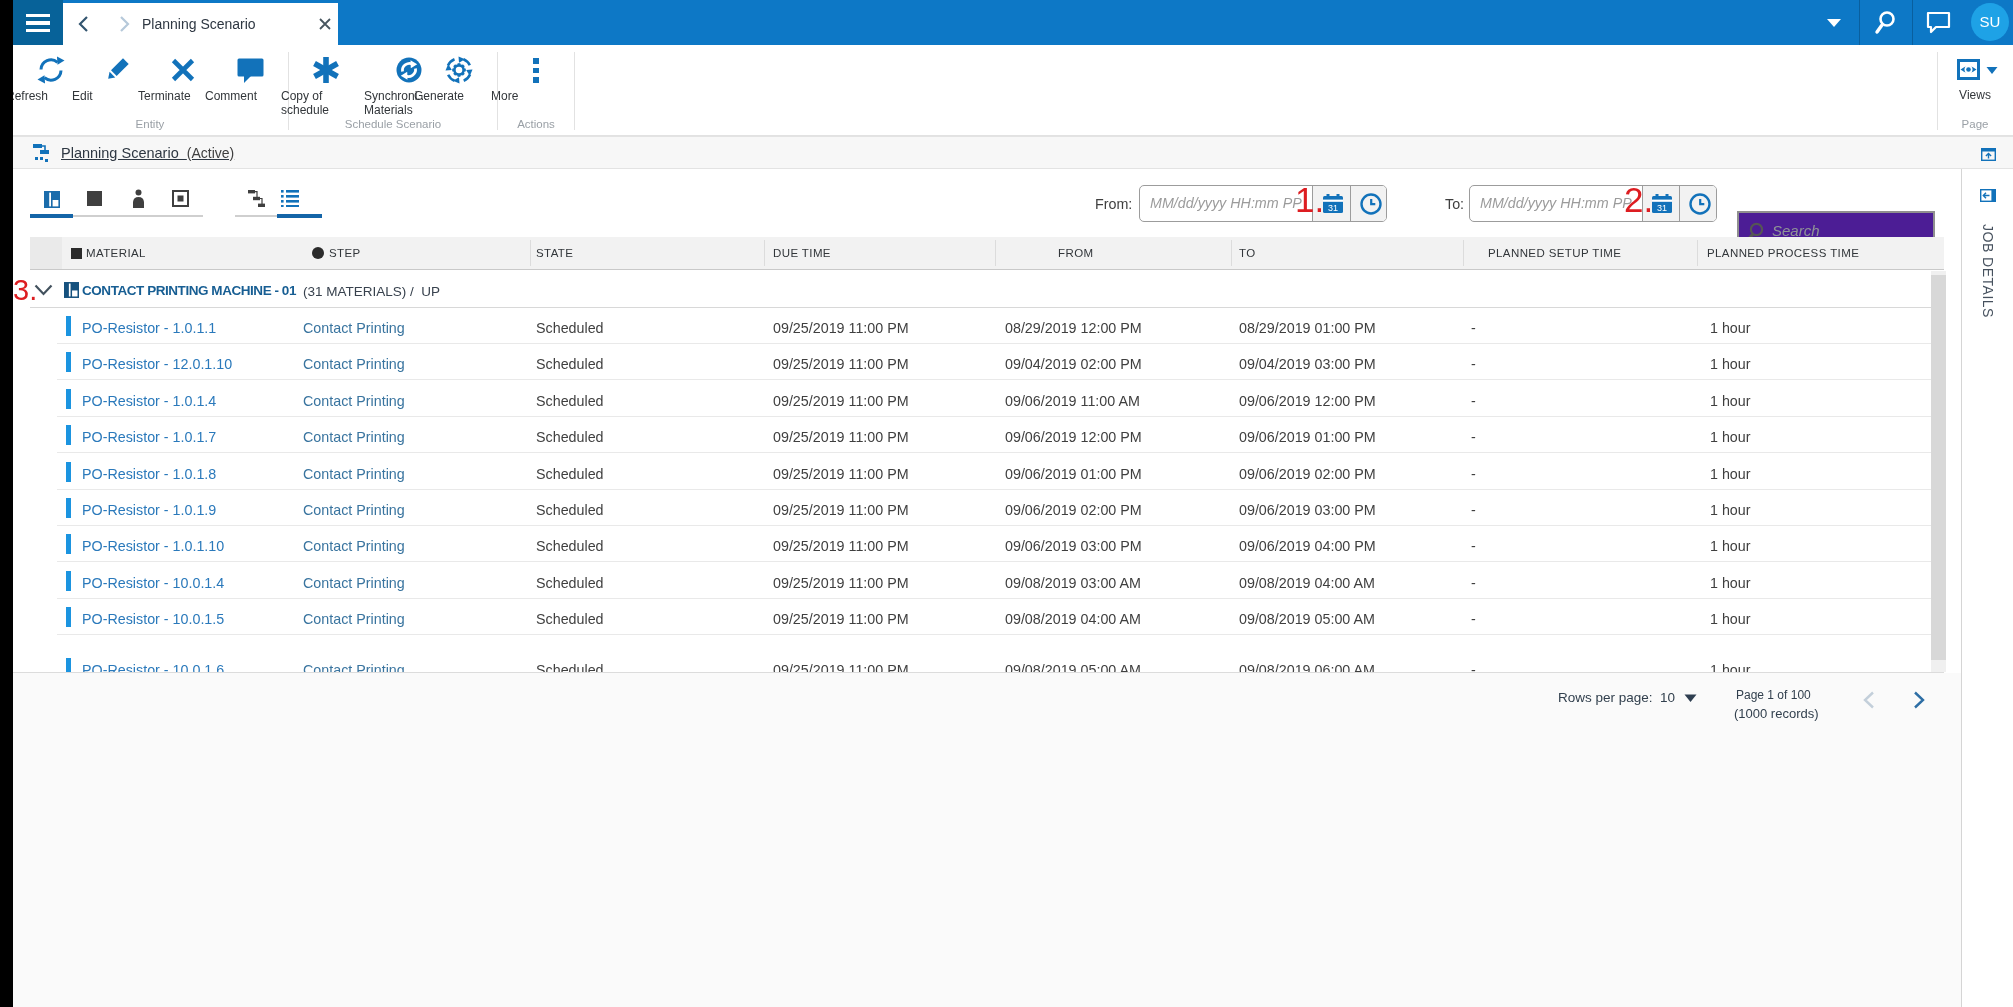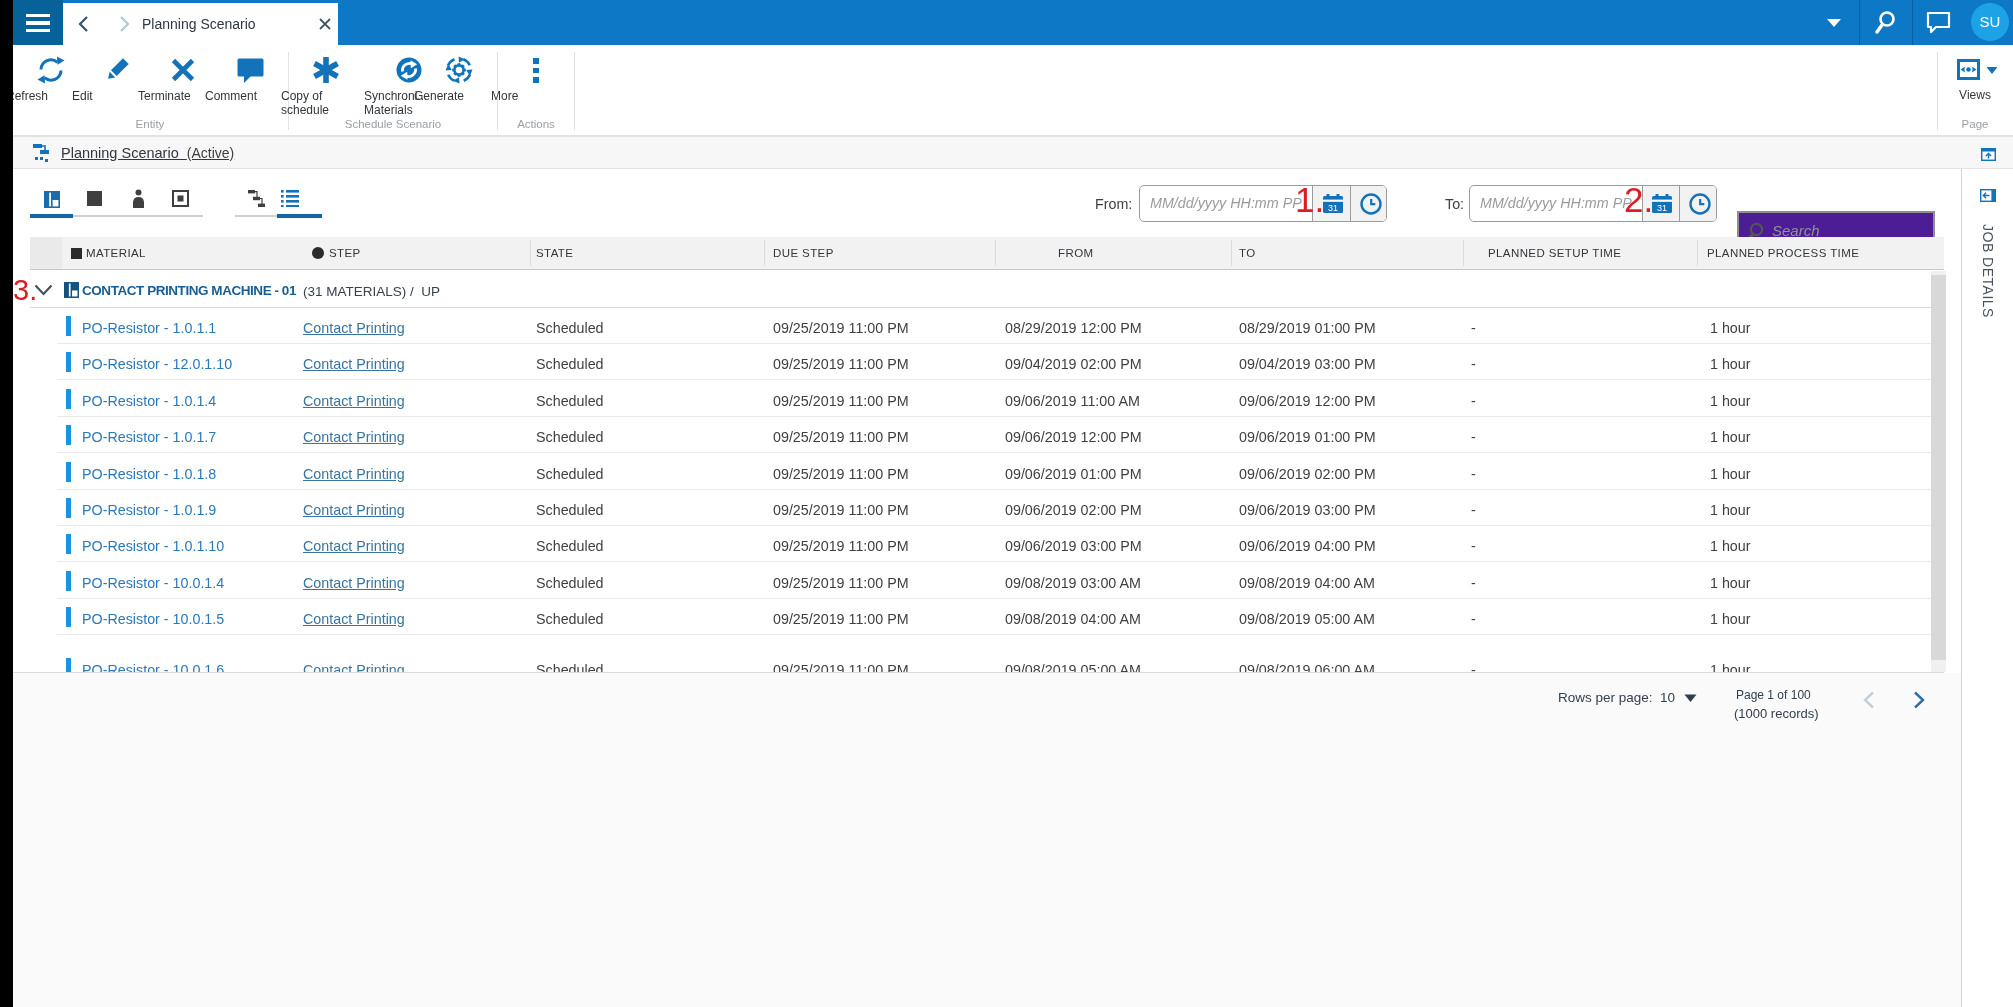--- a/index.html
+++ b/index.html
@@ -39,21 +39,21 @@
   
   #thead { left:30px; top:237px; width:1914px; height:33px; background:#f2f2f2; border-bottom:1px solid #c9c9c9; }
   #thead .gut { position:absolute; left:0; top:0; width:32px; height:32px; background:#eaeaea; }
   .th { position:absolute; top:0; height:32px; line-height:32px; font-size:11.5px; color:#32363a; letter-spacing:0.4px; }
   .thsep { position:absolute; top:3px; width:1px; height:26px; background:#dcdcdc; }
   #grow { left:30px; top:270px; width:1914px; height:38px; background:#fff; border-bottom:1px solid #d8d8d8; }
   .row { position:absolute; left:30px; width:1914px; height:36px; }
   .row .sep { position:absolute; left:27px; right:0; bottom:0; height:1px; background:#e9e9e9; }
   .bluebar { position:absolute; left:36px; top:8px; width:5px; height:20px; background:#1b94e0; }
   .c-mat { position:absolute; left:52px; top:12px; font-size:14.3px; color:#2a79bb; }
-  .c-step { position:absolute; left:273px; top:12px; font-size:14.3px; color:#39749f;text-decoration:underline; }
+  .c-step { position:absolute; left:273px; top:12px; font-size:14.3px; color:#39749f; }
   .c-state{ position:absolute; left:506px; top:12px; font-size:14.3px; color:#3f3f3f; }
   .c-due  { position:absolute; left:743px; top:12px; font-size:14.3px; color:#3f3f3f; }
   .c-from { position:absolute; left:975px; top:12px; font-size:14.3px; color:#3f3f3f; }
   .c-to   { position:absolute; left:1209px; top:12px; font-size:14.3px; color:#3f3f3f; }
   .c-setup{ position:absolute; left:1441px; top:12px; font-size:14.3px; color:#3f3f3f; }
   .c-ppt  { position:absolute; left:1680px; top:12px; font-size:14.3px; color:#3f3f3f; }
   
   #sb-track { left:1931px; top:271px; width:15px; height:401px; background:#f0f0f0; }
   #sb-thumb { left:1931px; top:275px; width:15px; height:385px; background:#d8d8d8; }
   #tbottom { left:0px; top:672px; width:1944px; height:1px; background:#dcdcdc; }
@@ -337,21 +337,21 @@
   <div class="gut"></div>
   <svg style="position:absolute;left:41px;top:11px;width:11px;height:11px">
       <rect width="11" height="11" fill="#2b2b2b"></rect>
     </svg>
   <span class="th" style="left:56px">MATERIAL</span>
   <svg style="position:absolute;left:282px;top:10px;width:12px;height:12px">
       <circle cx="6" cy="6" r="6" fill="#2b2b2b"></circle>
     </svg>
   <span class="th" style="left:299px">STEP</span>
   <span class="th" style="left:506px">STATE</span>
-  <span class="th" style="left:743px">DUE STEP</span>
+  <span class="th" style="left:743px">DUE TIME</span>
   <span class="th" style="left:1028px">FROM</span>
   <span class="th" style="left:1209px">TO</span>
   <span class="th" style="left:1458px">PLANNED SETUP TIME</span>
   <span class="th" style="left:1677px">PLANNED PROCESS TIME</span>
   <div class="thsep" style="left:500px"></div>
   <div class="thsep" style="left:734px"></div>
   <div class="thsep" style="left:965px"></div>
   <div class="thsep" style="left:1201px"></div>
   <div class="thsep" style="left:1433px"></div>
   <div class="thsep" style="left:1667px"></div>

